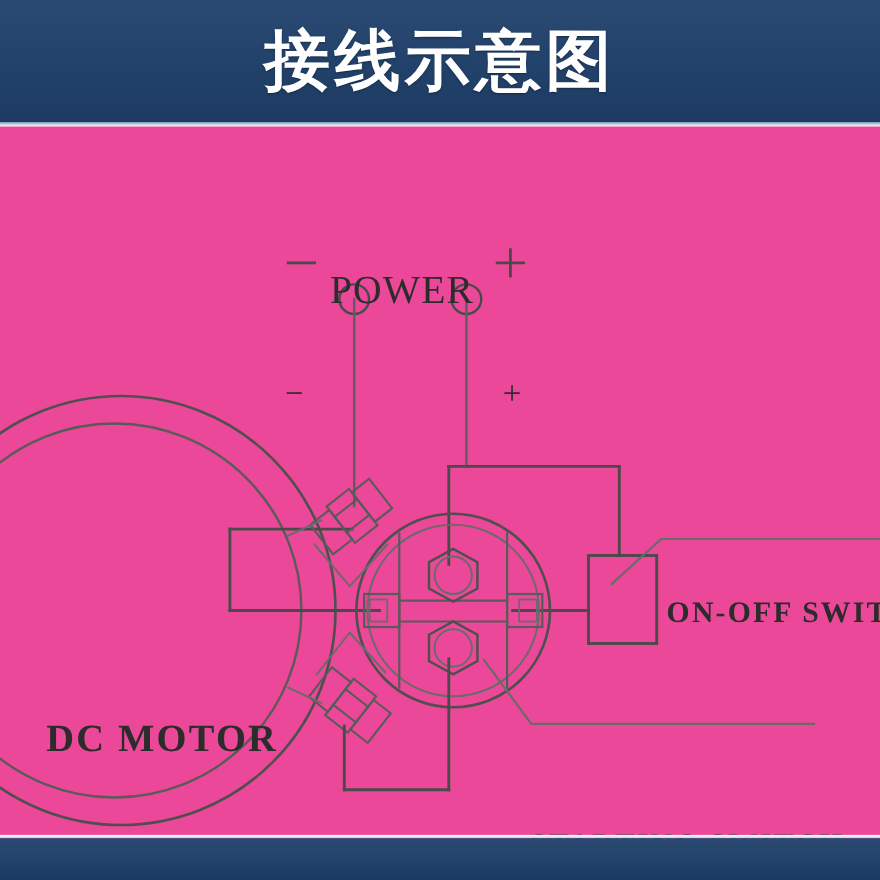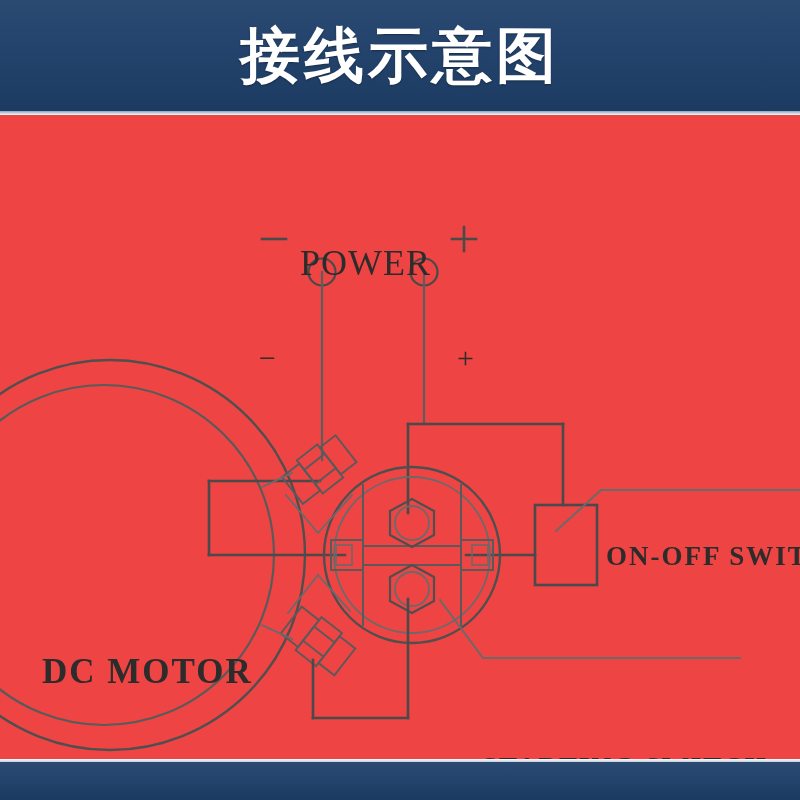--- a/index.html
+++ b/index.html
@@ -4,21 +4,21 @@
 <style>
   html, body {
     margin: 0;
     padding: 0;
     background: #ffffff;
   }
   #page {
     position: relative;
     width: 800px;
     height: 800px;
-    background: #ef4444;
+    background: #ec4899;
     overflow: hidden;
     font-family: "Liberation Serif", "DejaVu Serif", serif;
   }
 
   
   .banner-top {
     position: absolute;
     left: 0;
     top: 0;
     width: 800px;

